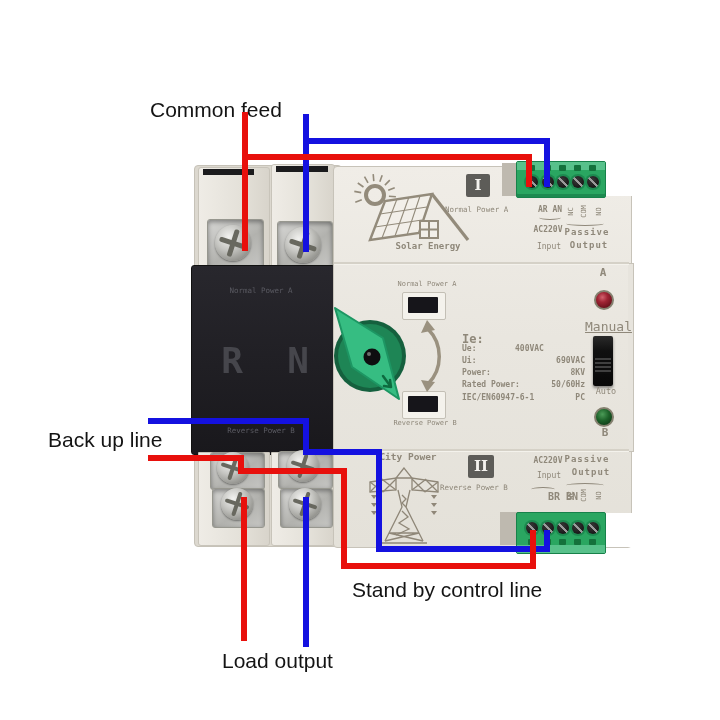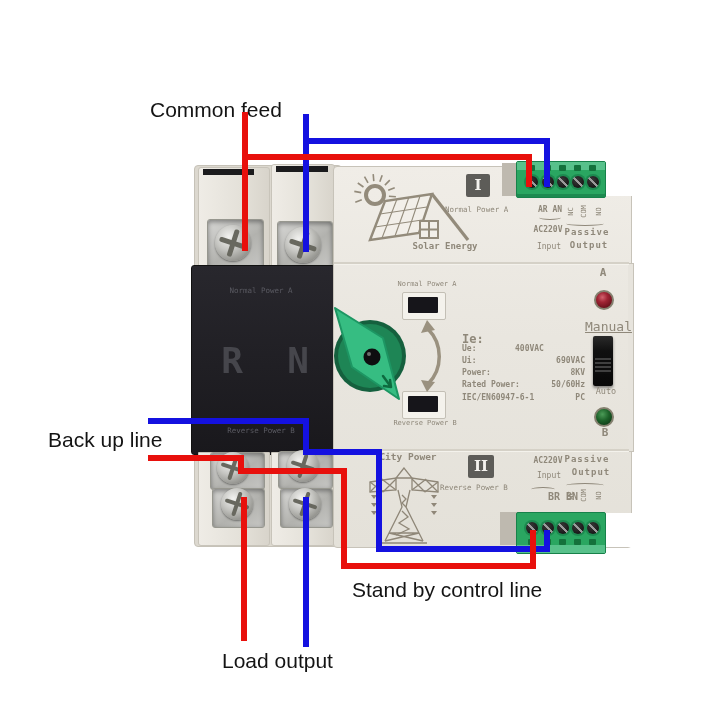--- a/index.html
+++ b/index.html
@@ -115,21 +115,21 @@
           <line x1="72" y1="26" x2="59" y2="65"></line>
         <line x1="32" y1="44" x2="79" y2="37"></line>
           <line x1="27" y1="57" x2="74" y2="50"></line>
       </g>
       <line x1="84" y1="24" x2="120" y2="70" stroke-width="3.2"></line>
       <rect x="72" y="51" width="18" height="17" stroke-width="2" fill="#f2efe9"></rect>
       <line x1="81" y1="51" x2="81" y2="68" stroke-width="2"></line>
       <line x1="72" y1="59.5" x2="90" y2="59.5" stroke-width="2"></line>
     </g>
   </svg>
-  <div class="dtxt ctr bold" style="left:400px;top:242px;width:90px;font-size:9px;">Solar Energy</div>
+  <div class="dtxt ctr bold" style="left:383px;top:242px;width:90px;font-size:9px;">Solar Energy</div>
   <div class="dtxt" style="left:445px;top:206px;font-size:7.5px;">Normal Power A</div>
   <div class="abs numbox" style="left:466px;top:174px;width:24px;height:23px;">I</div>
   <div class="dtxt ctr bold" style="left:531px;top:206px;width:38px;font-size:8px;">AR AN</div>
   <div class="abs brace" style="left:539px;top:215px;width:22px;height:4px;"></div>
   <div class="dtxt rot" style="left:559px;top:208px;width:24px;font-size:7px;text-align:center;">NC</div>
   <div class="dtxt rot" style="left:572px;top:208px;width:24px;font-size:7px;text-align:center;">COM</div>
   <div class="dtxt rot" style="left:587px;top:208px;width:24px;font-size:7px;text-align:center;">NO</div>
   <div class="abs brace" style="left:566px;top:221px;width:38px;height:4px;"></div>
   <div class="dtxt ctr bold" style="left:527px;top:226px;width:42px;font-size:8px;">AC220V</div>
   <div class="dtxt ctr bold" style="left:562px;top:228px;width:50px;font-size:9px;letter-spacing:1px;">Passive</div>

